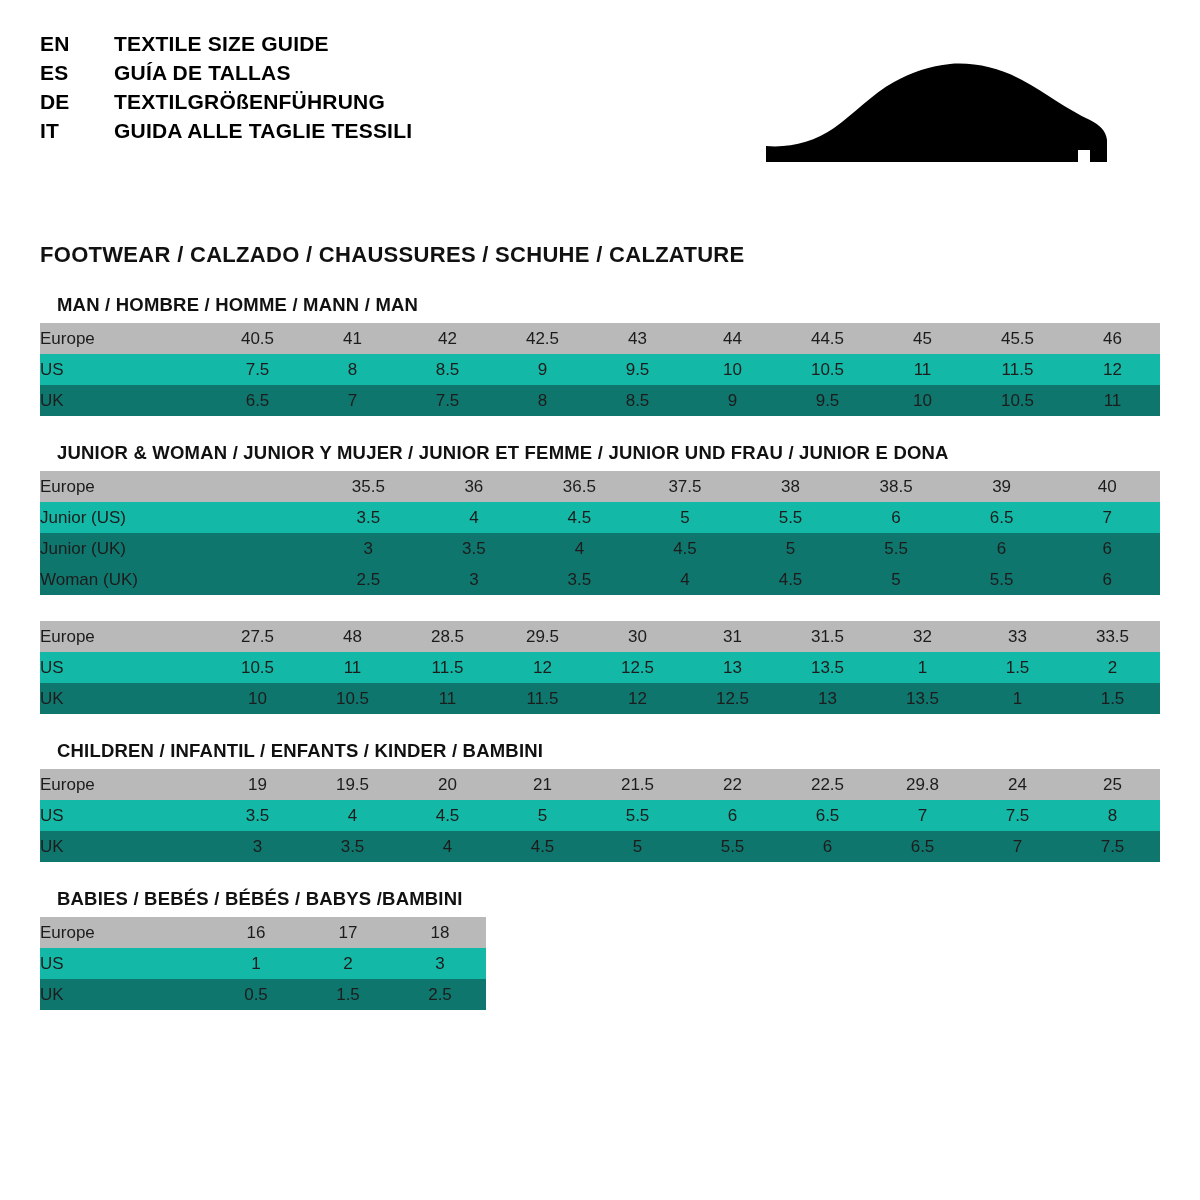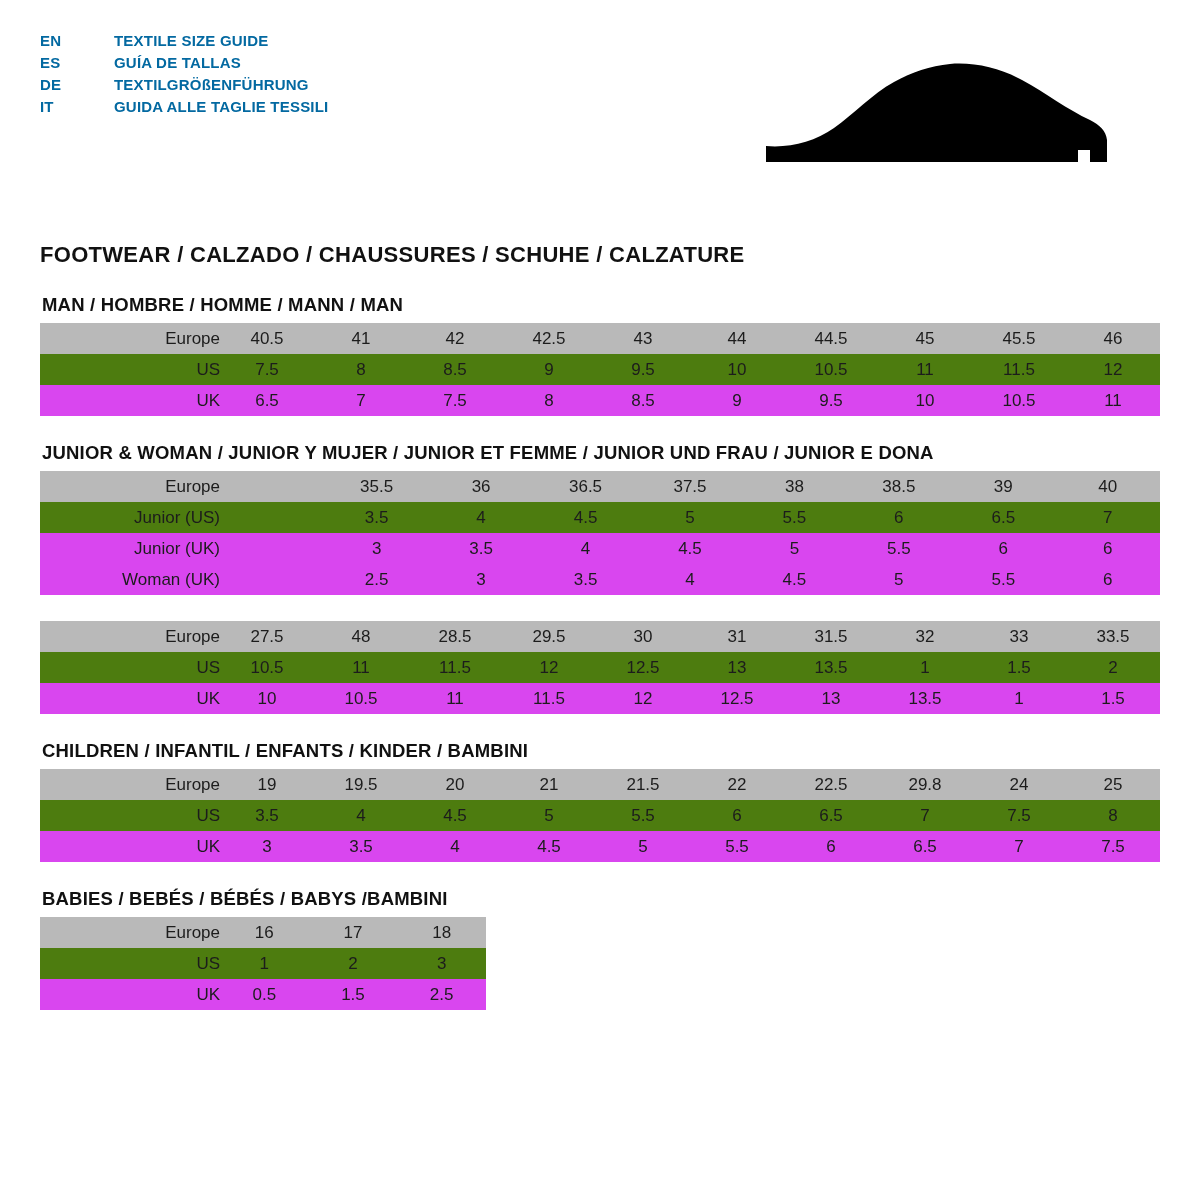--- a/index.html
+++ b/index.html
@@ -29,26 +29,26 @@
     align-items: flex-start;
     justify-content: space-between;
   }
   .lang-list {
     display: table;
     border-collapse: collapse;
   }
   .lang-row { display: table-row; }
   .lang-code, .lang-text {
     display: table-cell;
-    font-size: 15px;
+    font-size: 21px;
     font-weight: bold;
     letter-spacing: 0.2px;
     padding: 2px 0 3px 0;
     white-space: nowrap;
-    color: #0369a1;
+    color: #000000;
   }
   .lang-code { width: 72px; }
   .lang-text { padding-left: 2px; }
 
   .shoe-wrap {
     width: 370px;
     height: 150px;
     margin-right: 40px;
     margin-top: 18px;
     display: flex;
@@ -64,49 +64,48 @@
     color: #111;
   }
 
   
   .section {
     margin-top: 26px;
   }
   .section-title {
     font-size: 18.5px;
     font-weight: bold;
-    margin: 0 0 7px 2px;
+    margin: 0 0 7px 17px;
     letter-spacing: 0.2px;
     color: #111;
   }
   table.size-table {
     border-collapse: collapse;
     table-layout: fixed;
     font-size: 17px;
   }
   table.size-table.full { width: 1120px; }
   table.size-table.babies { width: 446px; }
   table.size-table td {
     height: 31px;
     text-align: center;
     vertical-align: middle;
     padding: 0;
     color: #1c1c1c;
   }
   table.size-table td.rowlabel {
-    text-align: right;
-    padding-left: 10px;
+    text-align: left;
     width: 170px;
   }
   tr.head td {
     background: #b9b9b9;
     font-weight: normal;
   }
-  tr.r1 td { background: #4d7c0f; }
-  tr.r2 td { background: #d946ef; }
+  tr.r1 td { background: #14b8a6; }
+  tr.r2 td { background: #0f766e; }
 </style>
 </head>
 <body>
 
 <div class="page">
 
   <div class="header">
 
     <div class="lang-list">
       <div class="lang-row">

